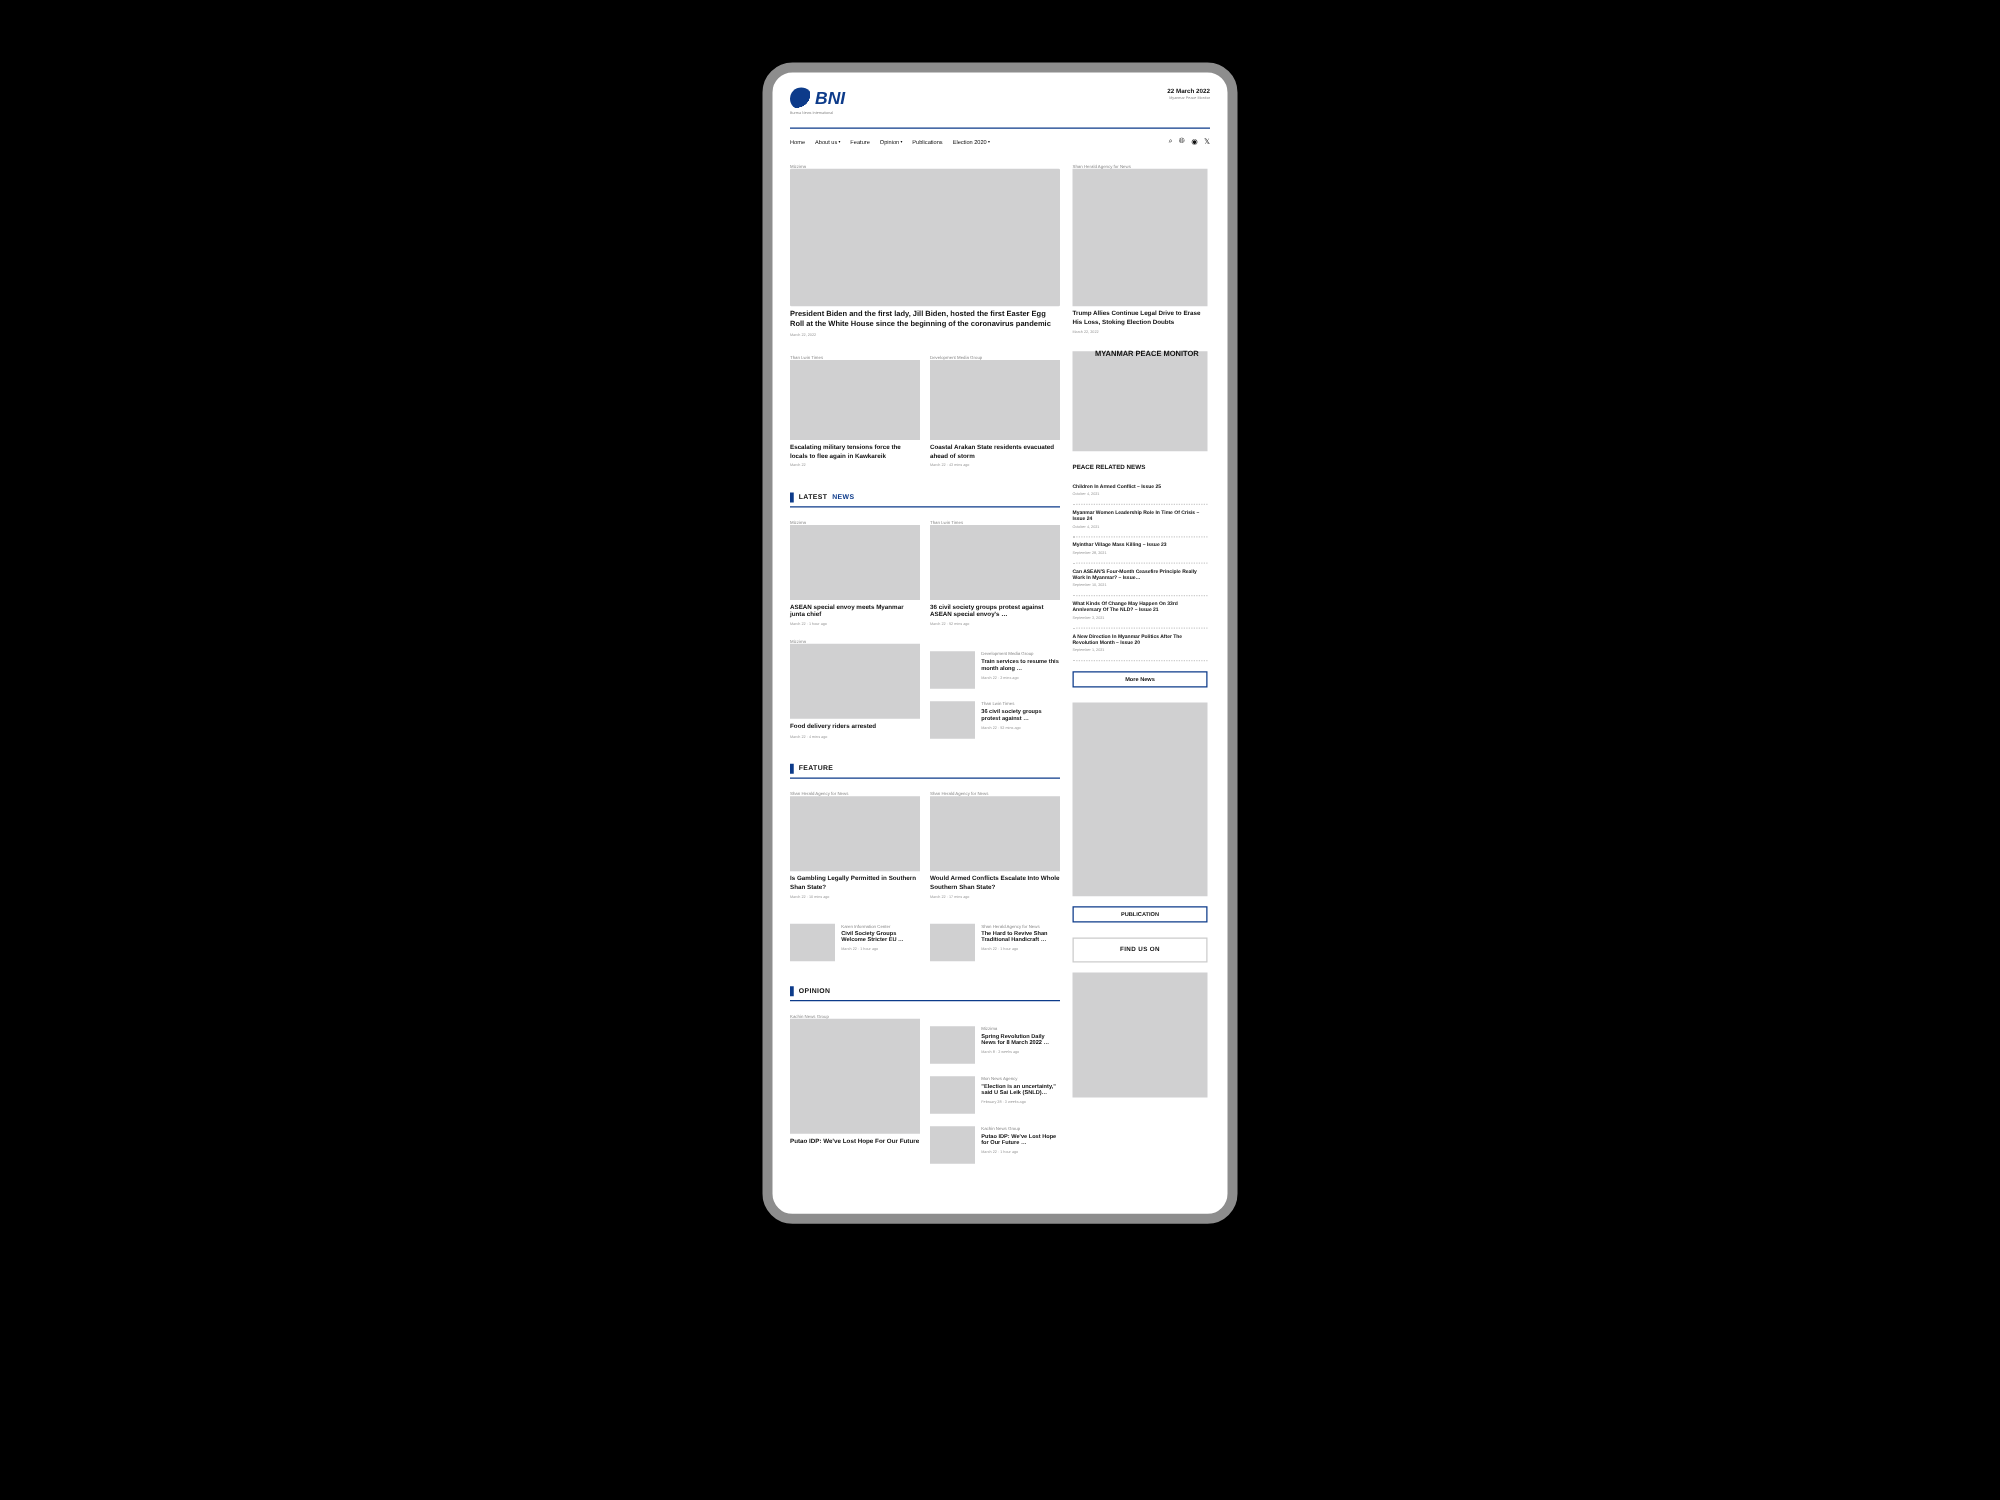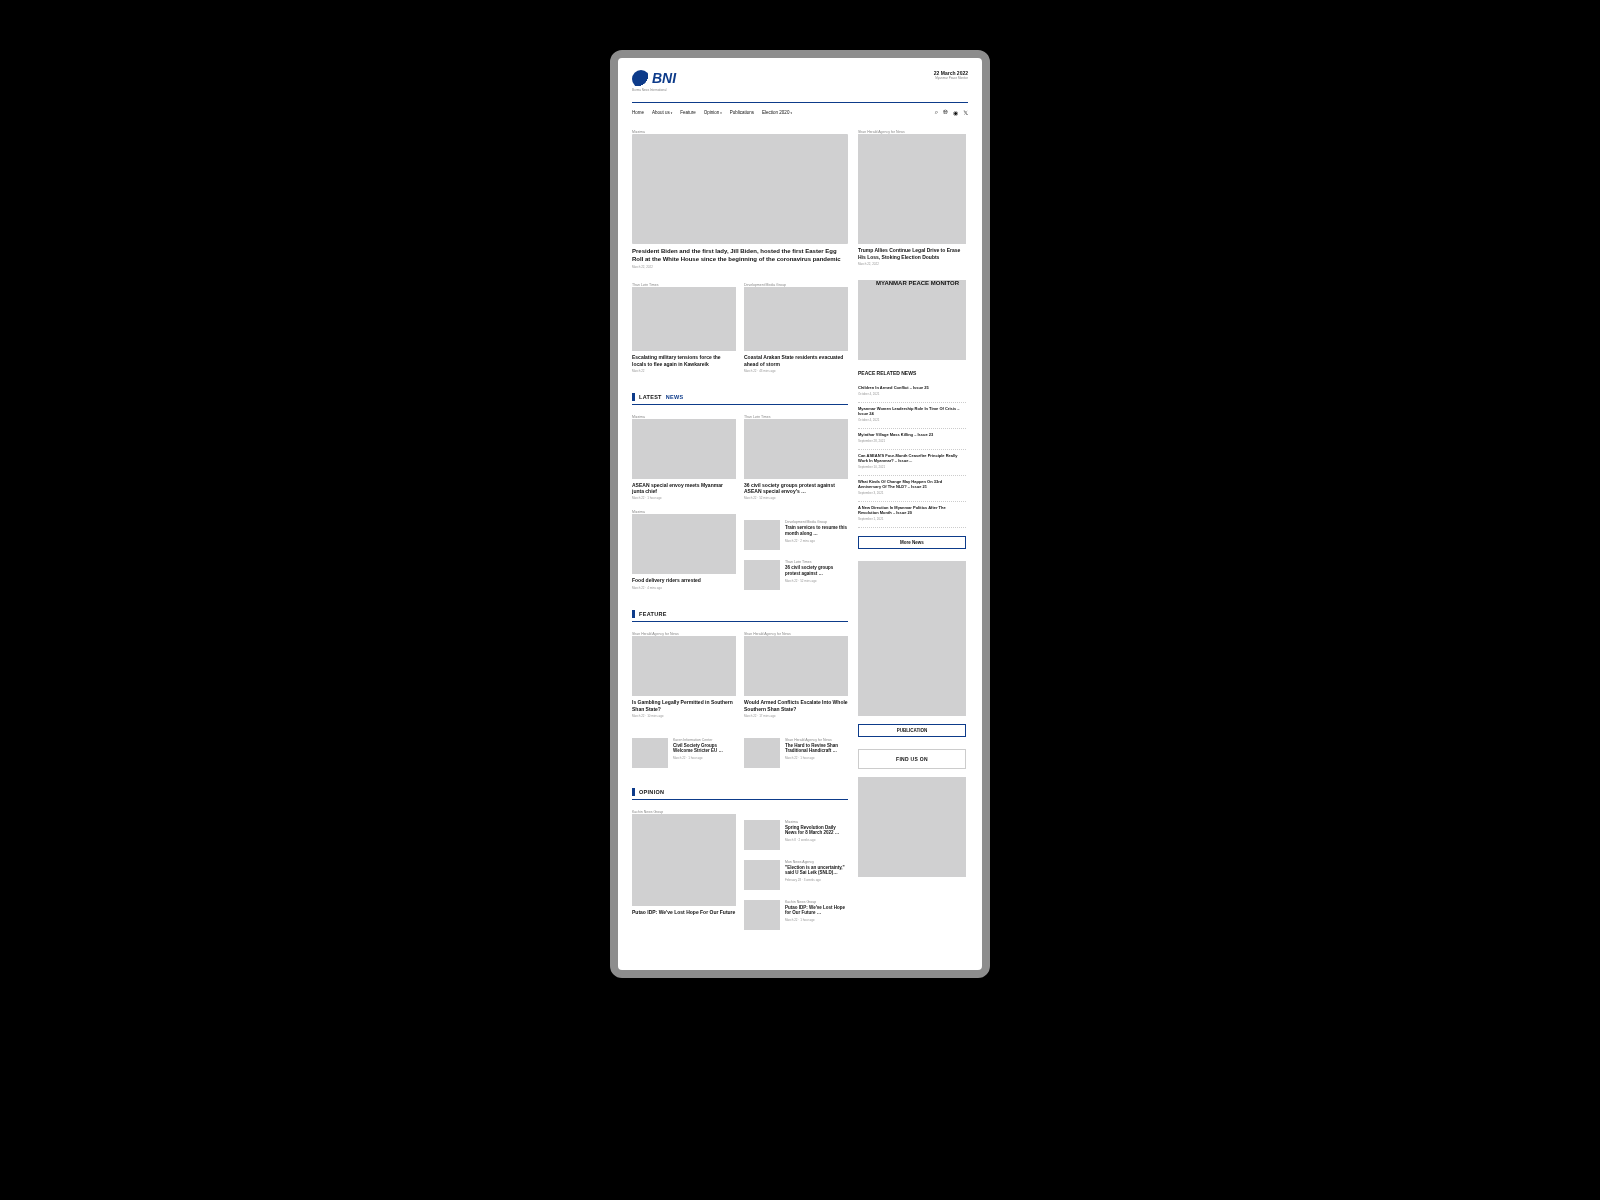--- a/index.html
+++ b/index.html
@@ -1,18 +1,18 @@
 <!DOCTYPE html>
 <html><head>
 <meta charset="utf-8">
 <style>
   * { box-sizing: border-box; margin: 0; padding: 0; }
   body { background:#000; display:flex; justify-content:center; font-family: Arial, Helvetica, sans-serif; }
   .device {
-    width:380px; background:#fff; margin:50px 0; border-radius:12px;
+    width:380px; background:#fff; margin:50px 0; border-radius:24px;
     border:8px solid #8d8d8d; padding:12px 14px 40px; color:#111;
     font-size:4px;
   }
   .gray { background:#d0d0d1; }
   .header { display:flex; justify-content:space-between; align-items:flex-start; }
   .logo { font-weight:bold; color:#0d3b8a; font-style:italic; font-size:14px; position:relative; }
   .logo::before { content:""; display:inline-block; width:18px; height:18px;
     background: radial-gradient(circle at 30% 30%, #0d3b8a 60%, transparent 61%);
     border-radius:50%; vertical-align:middle; margin-right:2px; }
   .subtitle { font-size:3px; color:#888; display:block; font-style:normal; font-weight:normal;}

